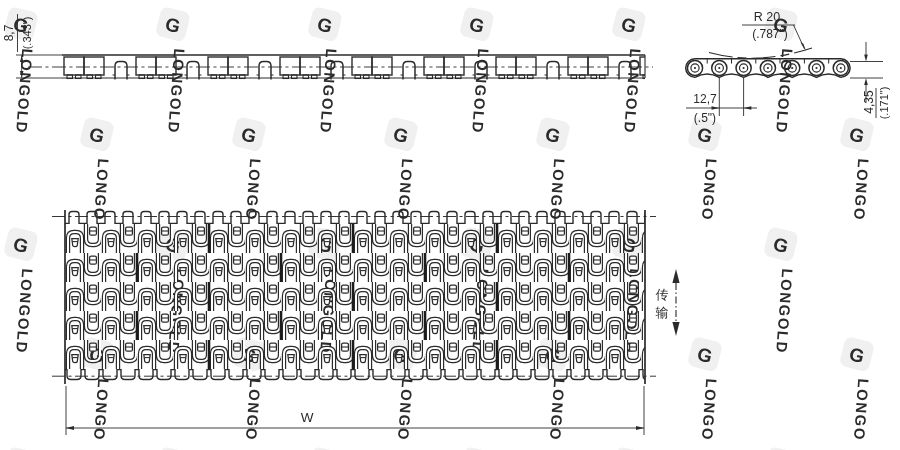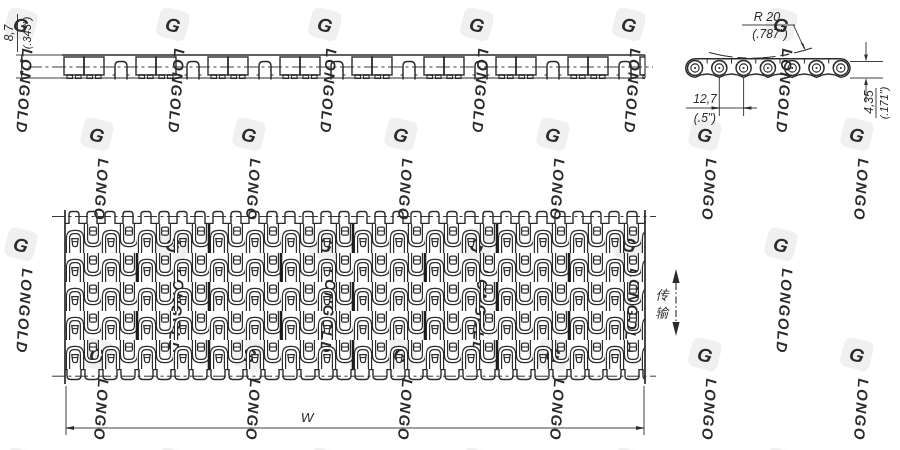--- a/index.html
+++ b/index.html
@@ -1,17 +1,17 @@
 <!DOCTYPE html>
 <html><head>
 <meta charset="utf-8">
 <style>
   html,body{margin:0;padding:0;background:#fff;}
   .canvas{position:relative;width:900px;height:450px;background:#fff;overflow:hidden;
-          font-family:"Liberation Sans", sans-serif;font-style:italic;}
+          font-family:"Liberation Sans", sans-serif;}
   svg{display:block;}
   text{font-family:"Liberation Sans", sans-serif;fill:#2b2b2b;}
   .wmtext{font-weight:bold;letter-spacing:1.5px;}
 </style>
 </head>
 <body>
 
 <div class="canvas">
 <svg width="900" height="450" viewBox="0 0 900 450" xmlns="http://www.w3.org/2000/svg">
   <defs>

